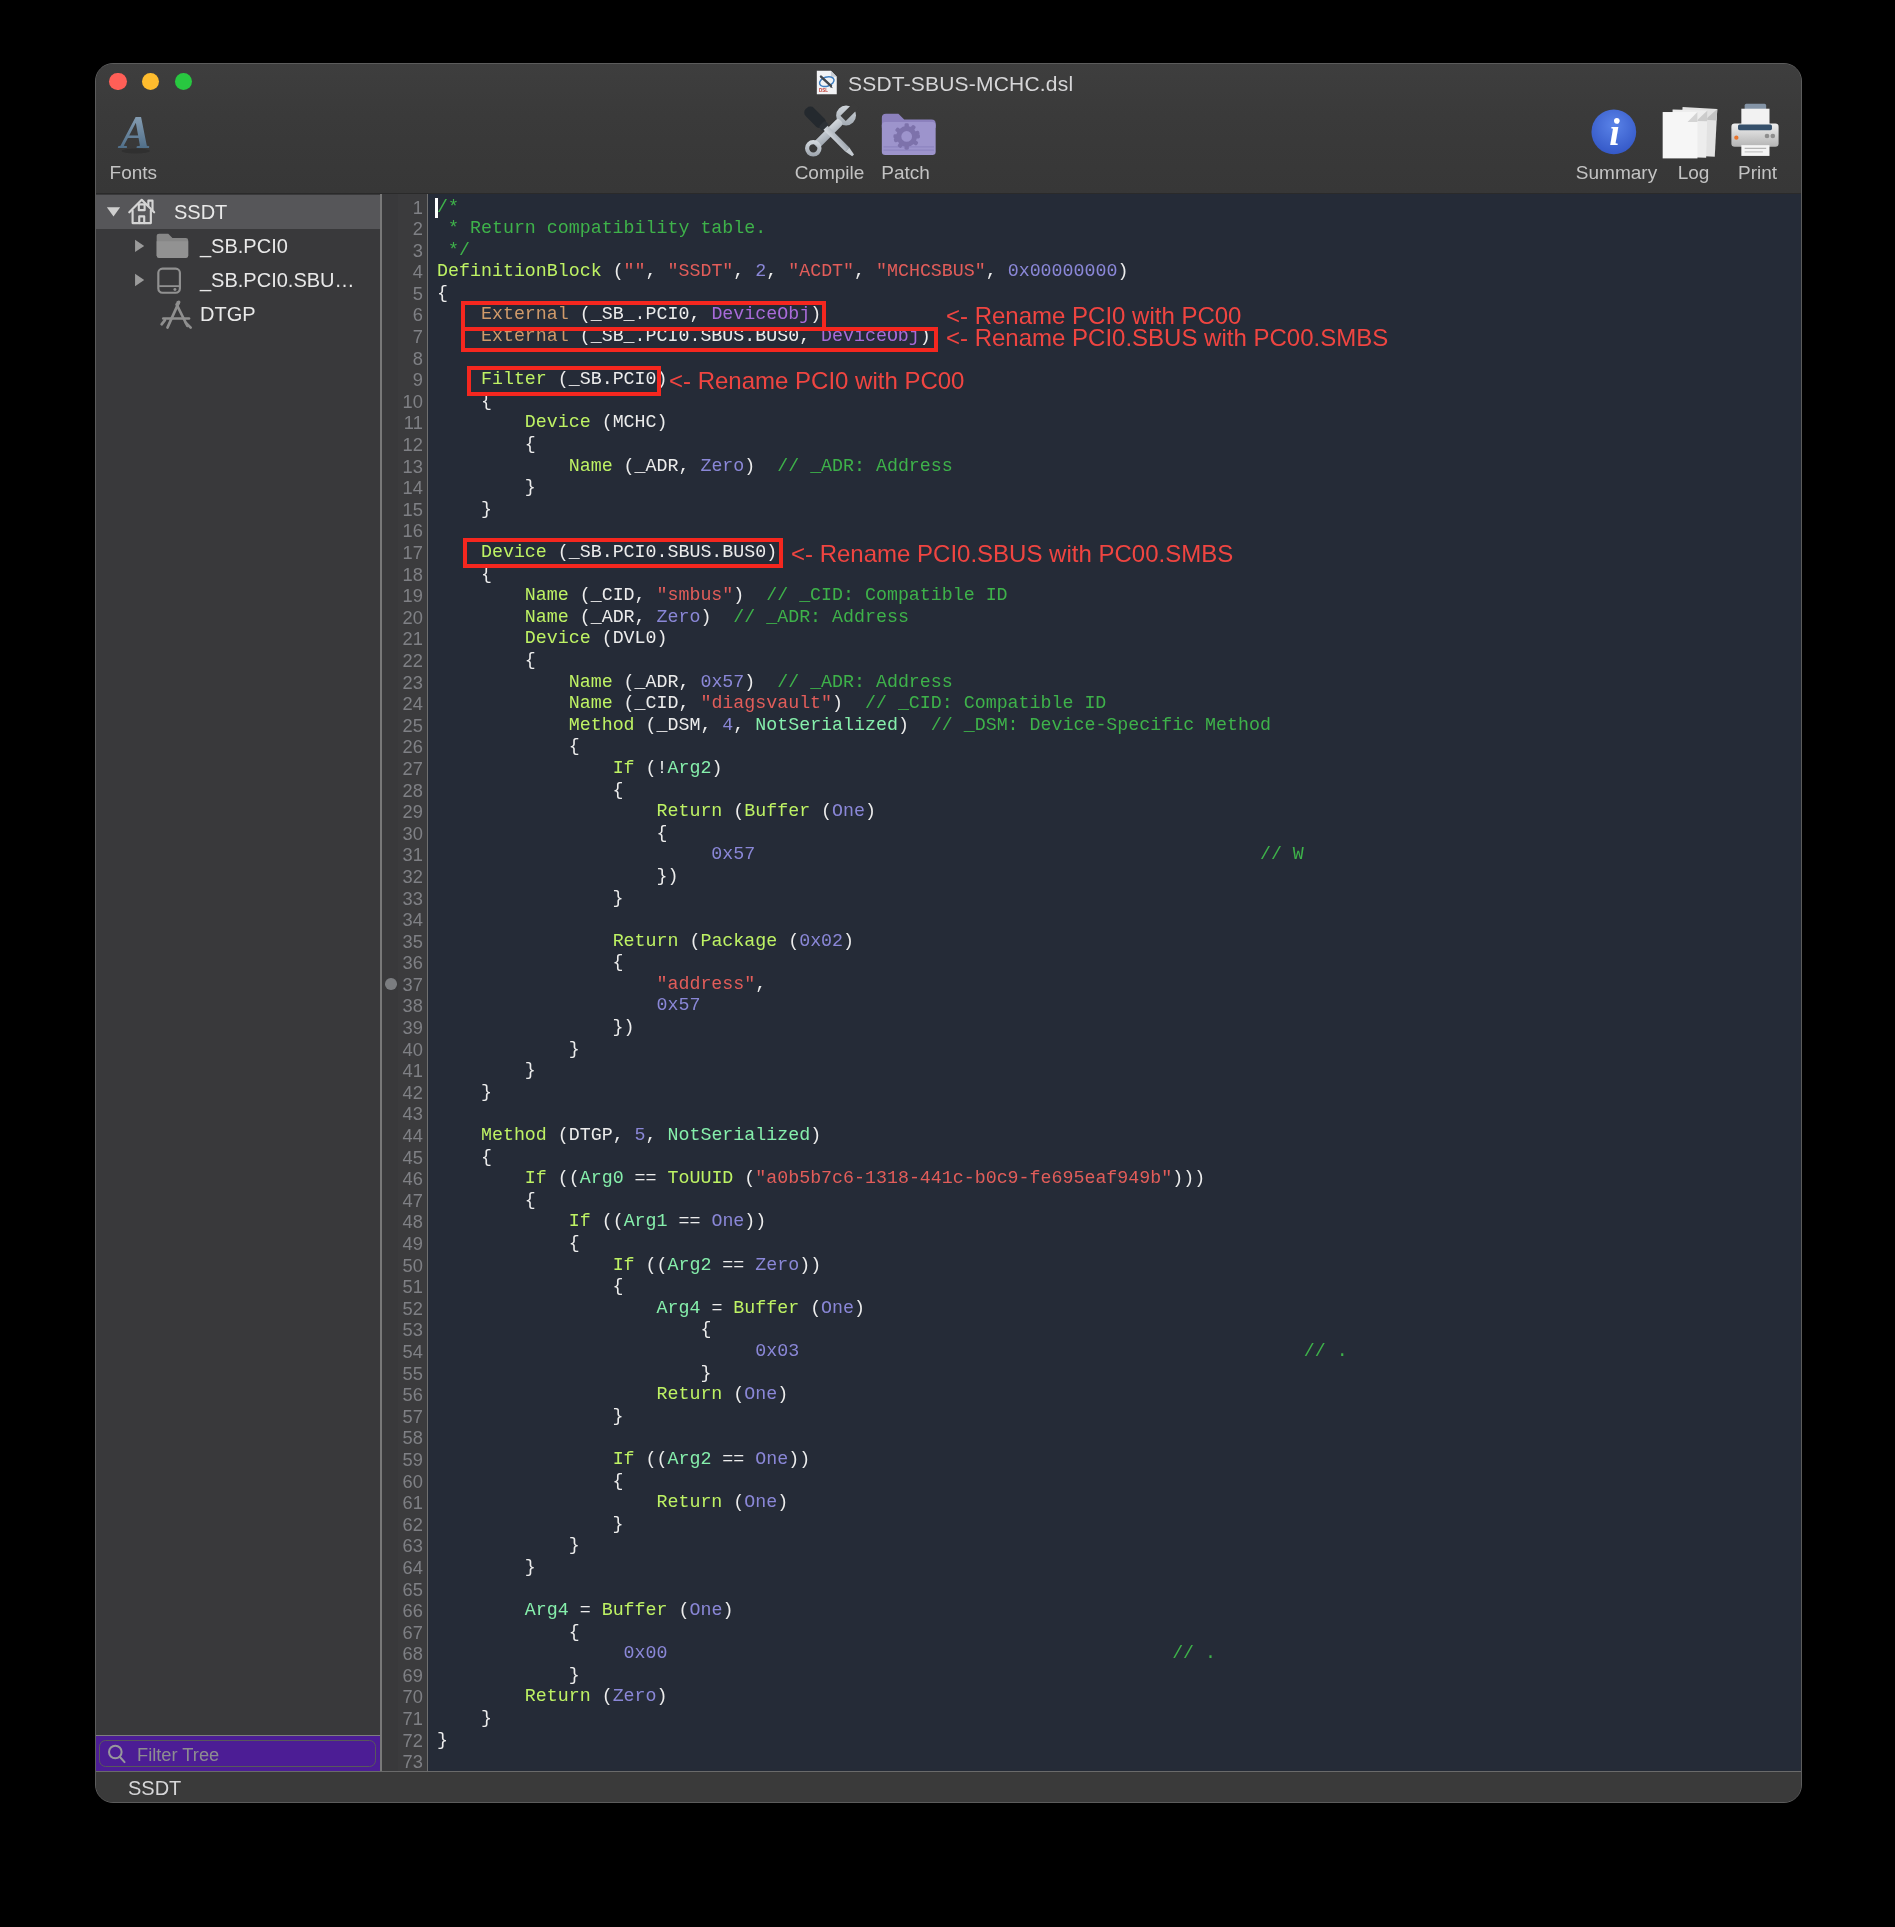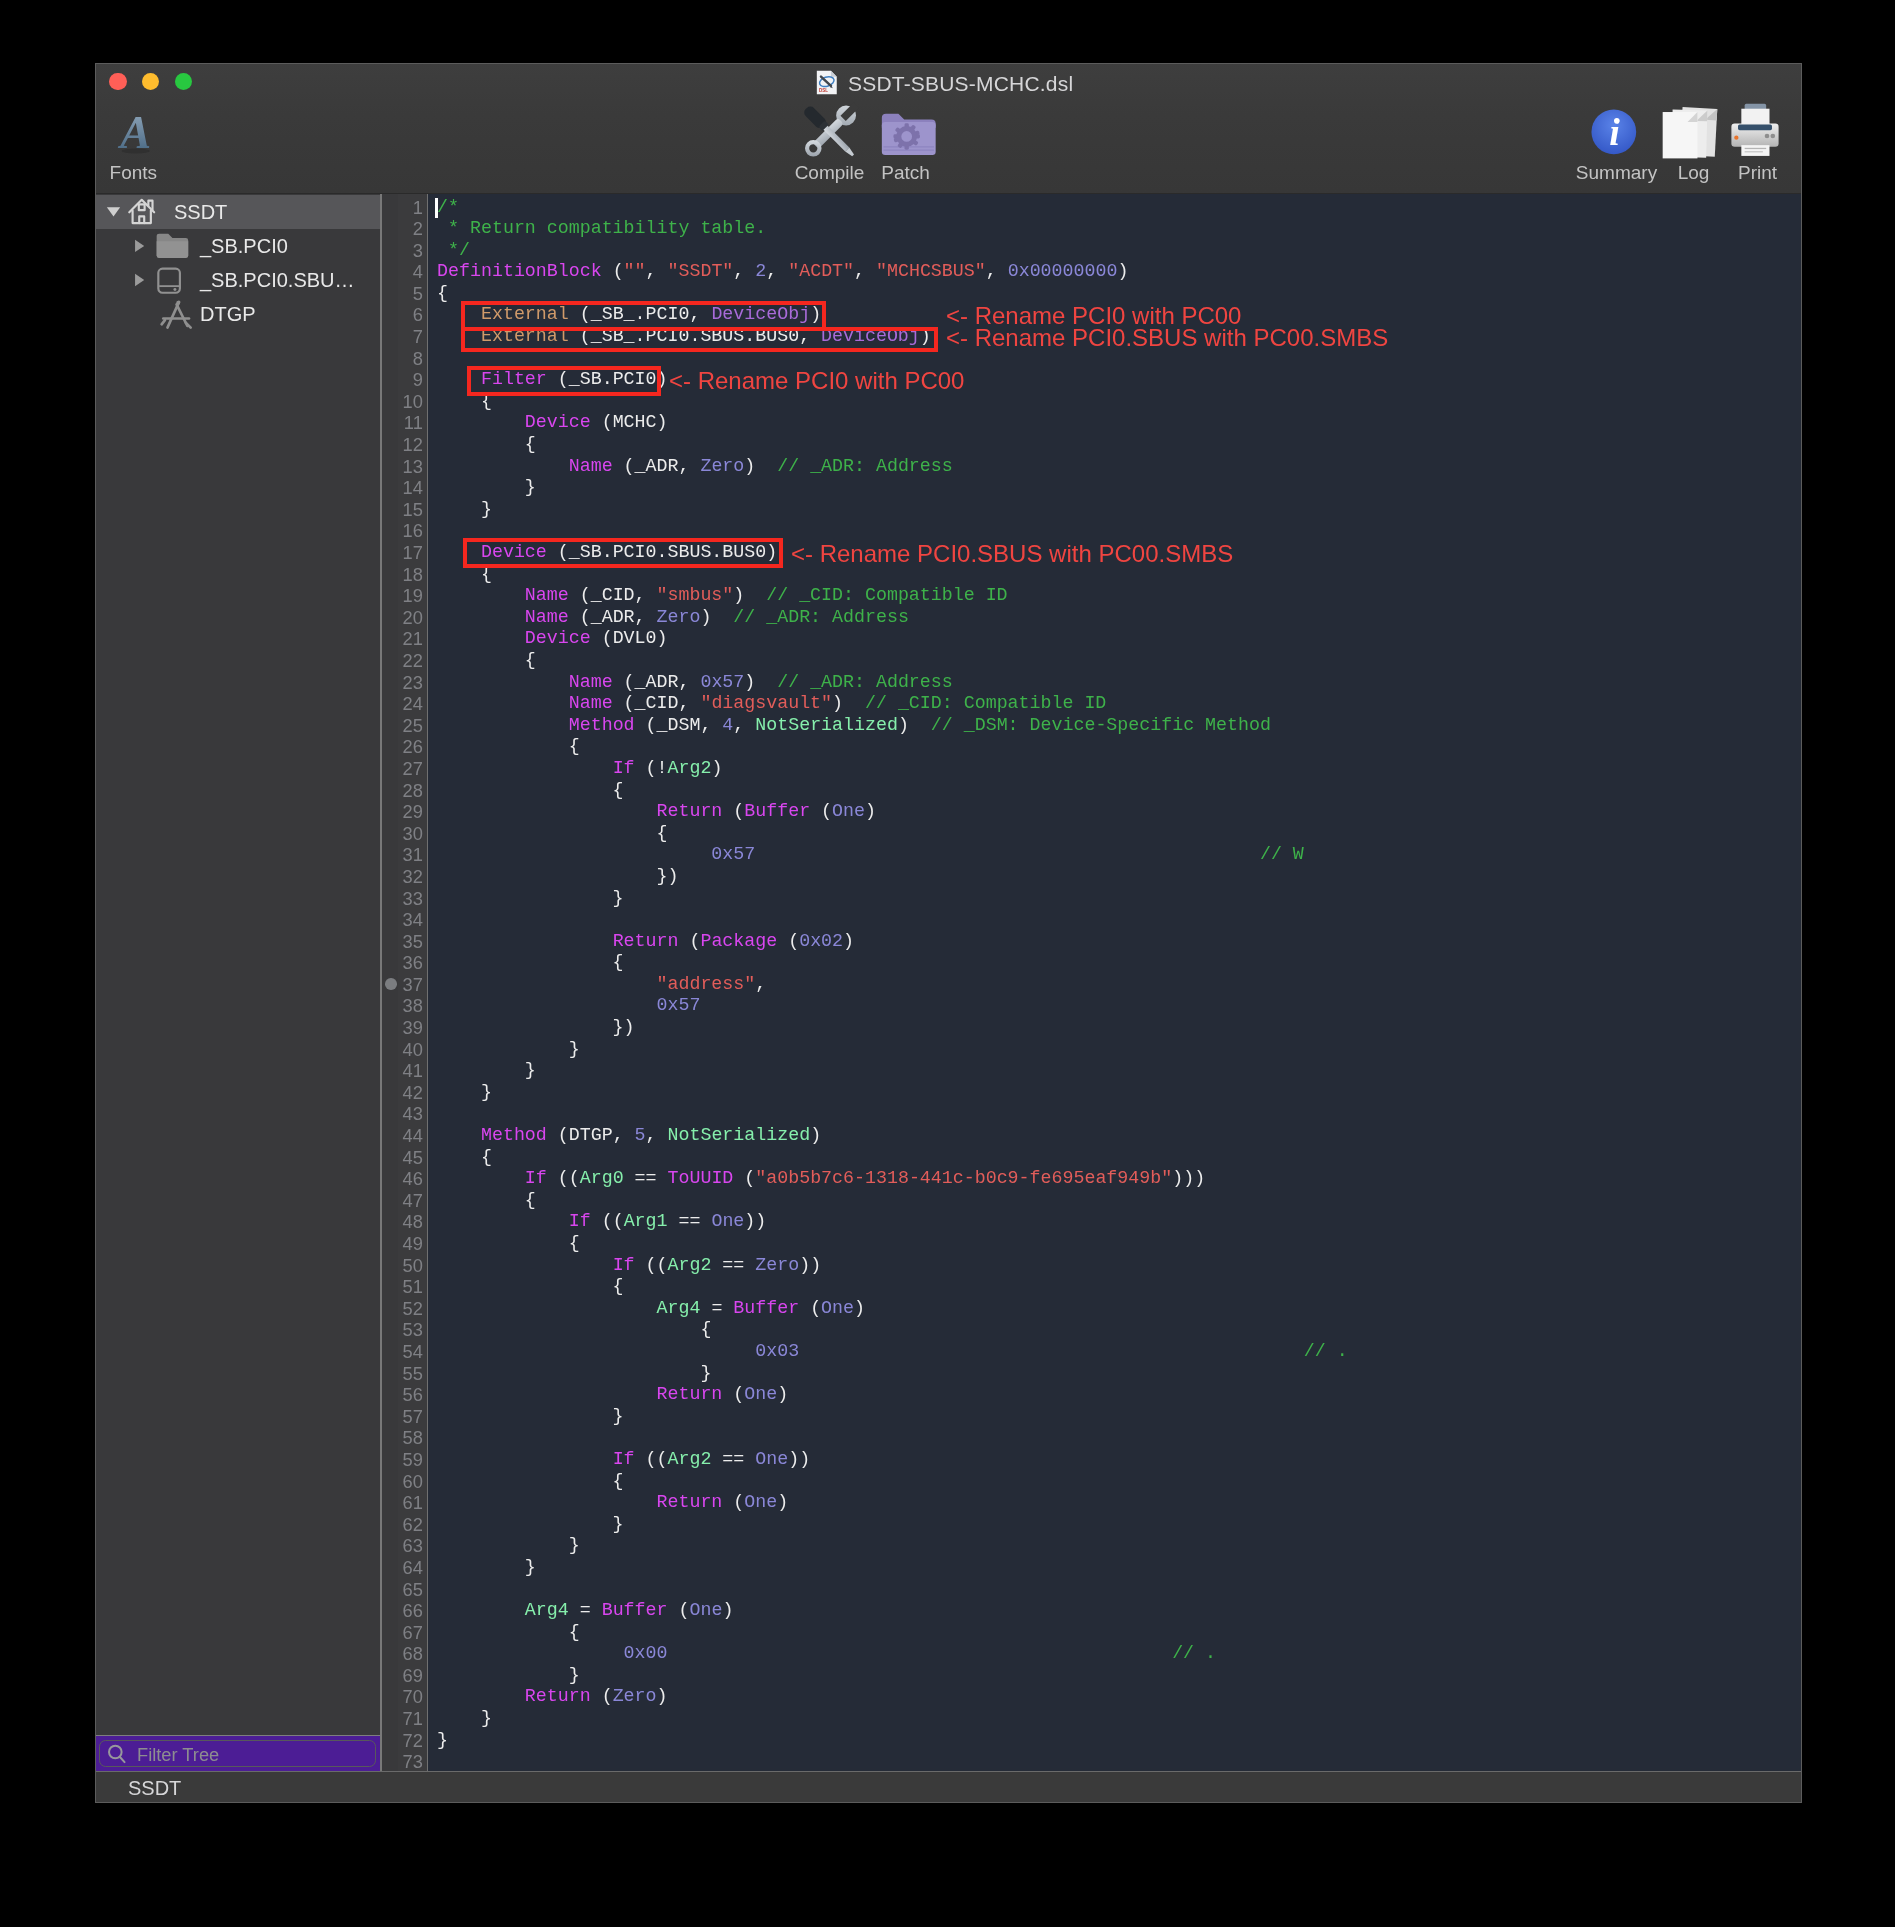--- a/index.html
+++ b/index.html
@@ -1,17 +1,17 @@
 <!DOCTYPE html>
 <html style="font-size:13.3px"><head>
 <meta charset="utf-8">
 <style>
   html,body{margin:0;padding:0;background:#000;}
   #stage{position:relative;width:1896px;height:1927px;background:#000;overflow:hidden;font-family:"Liberation Sans",sans-serif;}
-  #win{position:absolute;left:95px;top:63px;width:1707px;height:1740px;border-radius:0;background:#39393b;border:0.8px solid #5c5c5c;box-sizing:border-box;overflow:hidden;}
+  #win{position:absolute;left:95px;top:63px;width:1707px;height:1740px;border-radius:18px;background:#39393b;border:0.8px solid #5c5c5c;box-sizing:border-box;overflow:hidden;}
   #titlebar{position:absolute;left:0;top:0;width:100%;height:130px;background:linear-gradient(180deg,#3e3e3e 0%,#3a3a3a 40%,#373737 100%);border-bottom:0.8px solid #2a2a2a;box-sizing:border-box;}
   .tl{position:absolute;top:9.1px;width:17.4px;height:17.4px;border-radius:50%;}
   #title{position:absolute;top:6.6px;left:752px;height:25px;line-height:25px;color:#d6d6d8;font-size:21px;font-weight:400;letter-spacing:0.2px;}
   .tlabel{position:absolute;top:97px;height:23px;line-height:23px;color:#c3c3c3;font-size:19px;text-align:center;}
   
   #sidebar{position:absolute;left:0;top:130px;width:284px;height:1540px;background:#39393b;}
   #selrow{position:absolute;left:0;top:0.8px;width:284px;height:34px;background:#565659;}
   .ttext{position:absolute;top:5px;height:25px;line-height:25px;color:#e9e9e9;font-size:20px;white-space:nowrap;}
   #filterarea{position:absolute;left:0;top:1671px;width:284px;height:37px;background:#4c1d95;border-top:1.7px solid #7e7e7e;box-sizing:border-box;}
   #filterbox{position:absolute;left:3.3px;top:4.2px;width:277px;height:26.6px;border:1.7px solid #58585b;border-radius:6.6px;background:transparent;box-sizing:border-box;}
@@ -19,21 +19,21 @@
   
   #split1{position:absolute;left:284px;top:130px;width:1.7px;height:1577px;background:#787878;}
   #strip{position:absolute;left:286px;top:130px;width:16px;height:1577px;background:#39393b;}
   #split2{position:absolute;left:302px;top:130px;width:0.8px;height:1577px;background:#6f6f6f;}
   #gutter{position:absolute;left:302px;top:130px;width:29px;height:1577px;background:#3b3b3d;border-right:0.8px solid #707070;box-sizing:content-box;}
   #gnums{position:absolute;right:4.2px;top:2.5px;text-align:right;font-size:18.3px;line-height:21.6px;color:#7f8085;font-family:"Liberation Sans",sans-serif;white-space:pre;}
   
   #codearea{position:absolute;left:332px;top:130px;width:1375px;height:1577px;background:#252b37;overflow:hidden;}
   #code{position:absolute;left:9.1px;top:2.5px;margin:0;font-family:"Liberation Mono",monospace;font-size:18.3px;line-height:21.6px;color:#ececec;white-space:pre;}
   #code .c{color:#3eb24a}
-  #code .k{color:#d946ef}
+  #code .k{color:#bef264}
   #code .o{color:#d09a6a}
   #code .p{color:#a86bd9}
   #code .s{color:#e25d5a}
   #code .n{color:#8a87d7}
   #code .a{color:#86efac}
   #cursor{position:absolute;left:339px;top:134px;width:2.5px;height:20px;background:#fff;}
   #bpdot{position:absolute;left:289px;top:914px;width:11.6px;height:11.6px;border-radius:50%;background:#7b7d80;}
   
   #statusbar{position:absolute;left:0;top:1707px;width:100%;height:32px;background:#3a3a3a;border-top:0.8px solid #6a6a6a;box-sizing:border-box;}
   #statustext{position:absolute;left:32px;top:5px;height:23px;line-height:23px;color:#d6d6d8;font-size:20px;}

